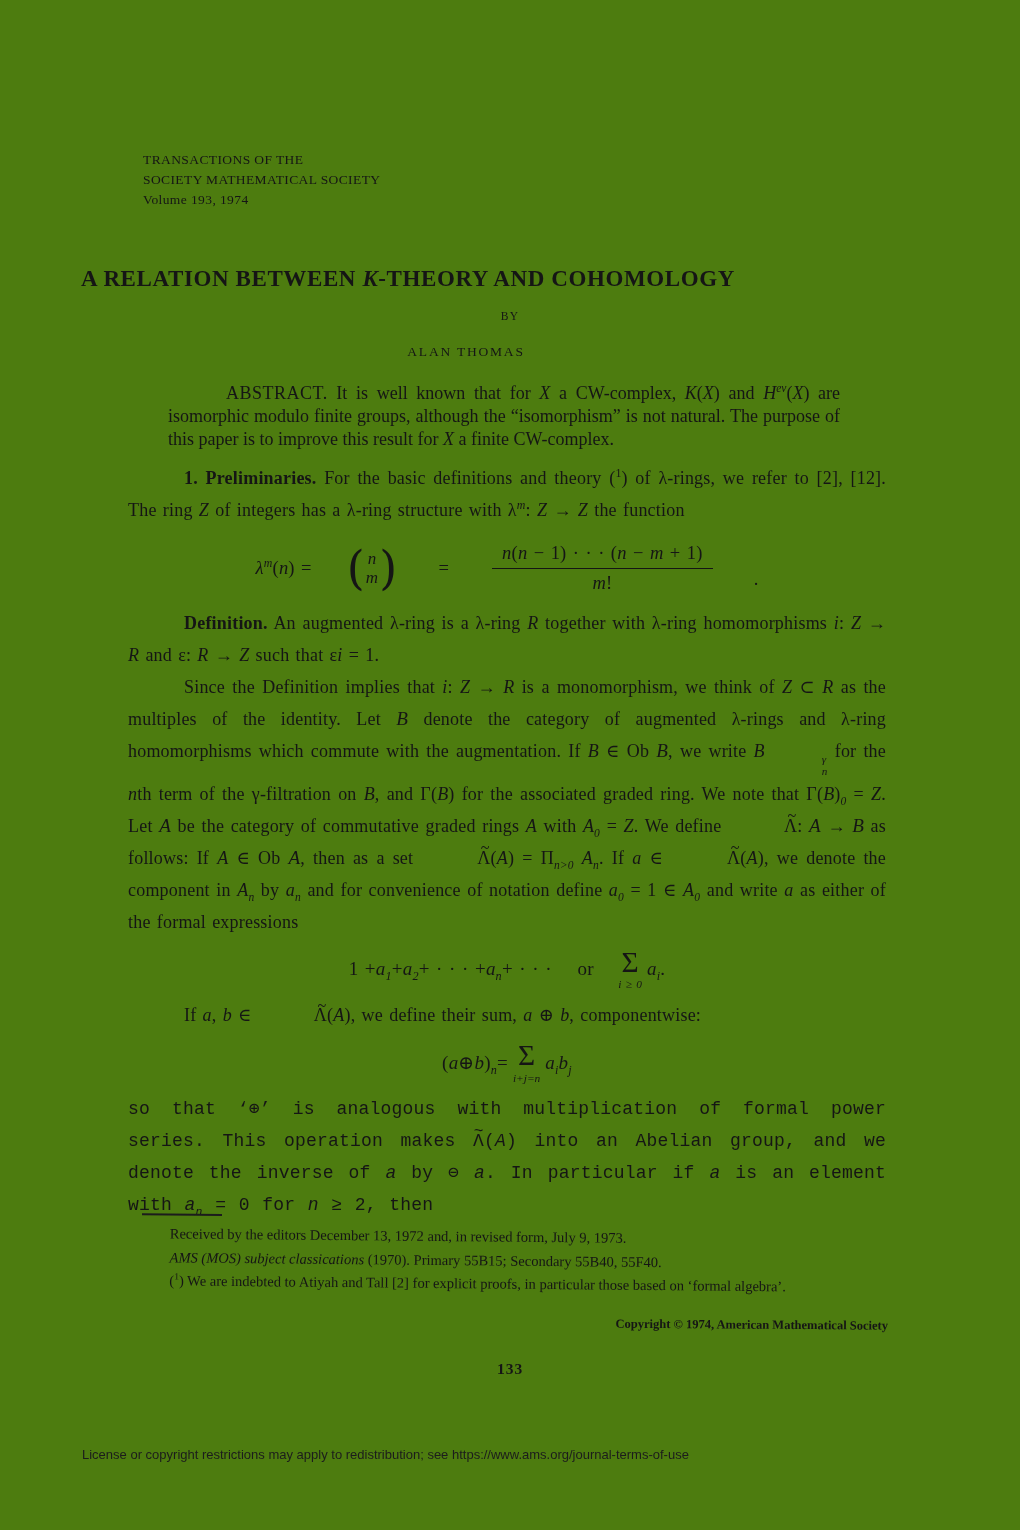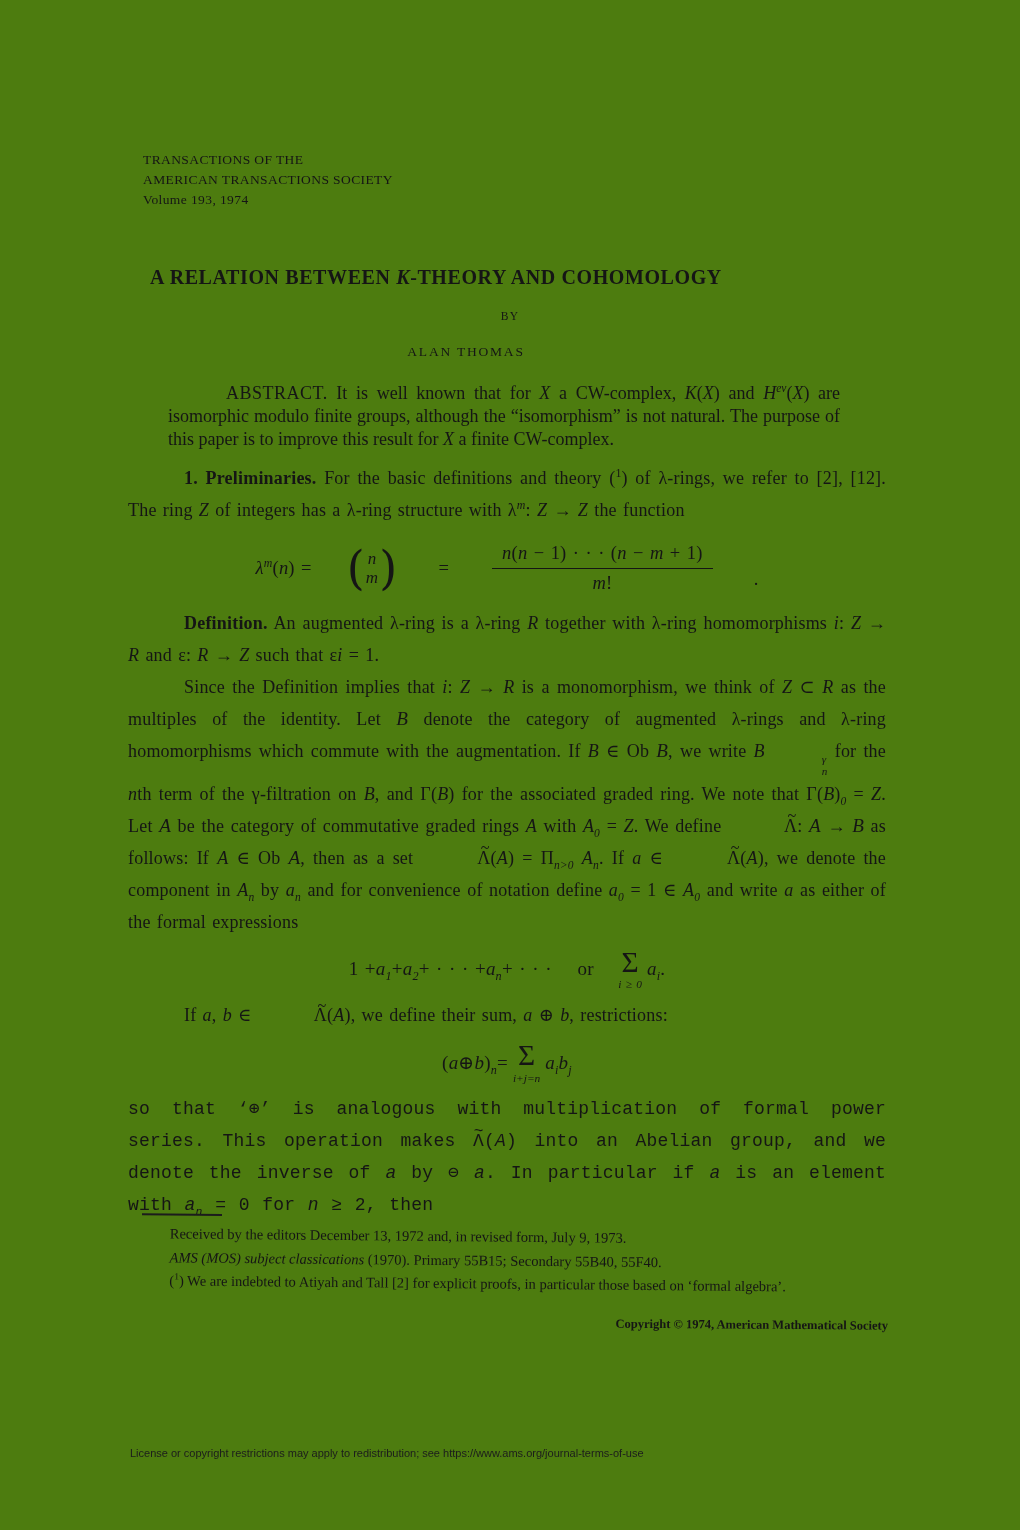--- a/index.html
+++ b/index.html
@@ -5,21 +5,21 @@
   html,body{margin:0;padding:0;background:#ffffff;}
   .page{
     position:relative;width:1020px;height:1530px;background:#4d7c0f;
     font-family:"Liberation Serif","DejaVu Serif",serif;color:#151515;
     overflow:hidden;
   }
   
   .jheader{position:absolute;left:143px;top:150px;font-size:13.5px;line-height:20px;letter-spacing:.4px;}
   
   .ptitle{position:absolute;left:0;top:266px;width:816px;text-align:center;
-          font-size:20px;font-weight:bold;letter-spacing:.6px;margin-left:28px;}
+          font-size:23px;font-weight:bold;letter-spacing:.6px;}
   .byline{position:absolute;left:0;top:310px;width:1020px;text-align:center;font-size:11.5px;letter-spacing:1.2px;}
   .author{position:absolute;left:0;top:344px;width:932px;text-align:center;font-size:13.5px;letter-spacing:1.8px;}
   
   .abstract{position:absolute;left:168px;top:382px;width:672px;font-size:18px;line-height:23px;
             text-align:justify;text-indent:58px;}
   .abstract .tk-sc{letter-spacing:.5px;}
   
   .body{position:absolute;left:128px;top:462px;width:758px;font-size:18px;line-height:32px;
         text-align:justify;word-spacing:1.5px;letter-spacing:.2px;}
   .body p{margin:0;text-indent:56px;}
@@ -54,31 +54,31 @@
   
   .footnotes{position:absolute;left:128px;top:1213px;width:762px;font-size:14.5px;line-height:23.5px;
              transform:rotate(.55deg);transform-origin:left top;}
   .fnrule{width:80px;border-top:2.5px solid #1c1c1c;margin:0 0 7px 14px;}
   .footnotes p{margin:0;text-indent:42px;text-align:justify;}
   
   .copyright{position:absolute;left:128px;top:1316px;width:760px;text-align:right;font-size:12.5px;
              font-weight:bold;transform:rotate(.4deg);}
   .pagenum{position:absolute;left:0;top:1360px;width:1020px;text-align:center;font-size:15.5px;
            font-weight:bold;letter-spacing:1px;}
-  .license{position:absolute;left:82px;top:1447px;font-size:11px;color:#1c1c1c;
-           font-family:"Liberation Sans","DejaVu Sans",sans-serif;margin-left:48px;}
+  .license{position:absolute;left:82px;top:1447px;font-size:13px;color:#1c1c1c;
+           font-family:"Liberation Sans","DejaVu Sans",sans-serif;}
 </style>
 </head>
 <body>
 
 <div class="page">
 
   <div class="jheader">
     <div>TRANSACTIONS OF THE</div>
-    <div>AMERICAN TRANSACTIONS SOCIETY</div>
+    <div>SOCIETY MATHEMATICAL SOCIETY</div>
     <div>Volume 193, 1974</div>
   </div>
 
   <div class="ptitle"><span>A RELATION BETWEEN </span><span class="tk-i">K</span><span>-THEORY AND COHOMOLOGY</span></div>
   <div class="byline">BY</div>
   <div class="author">ALAN THOMAS</div>
 
   <div class="abstract"><span class="tk-sc">ABSTRACT.</span><span>  It is well known that for </span><span class="tk-i">X</span><span> a CW-complex, </span><span class="tk-i">K</span><span>(</span><span class="tk-i">X</span><span>) and </span><span class="tk-i">H<sup>ev</sup></span><span>(</span><span class="tk-i">X</span><span>) are isomorphic modulo finite groups, although the “isomorphism” is not natural.  The purpose of this paper is to improve this result for </span><span class="tk-i">X</span><span> a finite CW-complex.</span></div>
 
   <div class="body">
@@ -120,21 +120,21 @@
         <span> + · · ·   or   </span>
         <span class="bigop">
           <span class="bigop-sym">Σ</span>
           <span class="bigop-lim">i ≥ 0</span>
         </span>
         <span> </span>
         <span class="tk-i">a<sub>i</sub></span>
         <span>.</span>
       </div>
 
-    <p><span>If </span><span class="tk-i">a</span><span>, </span><span class="tk-i">b</span><span> ∈ </span><span class="tk-tld">Λ</span><span>(</span><span class="tk-i">A</span><span>), we define their sum, </span><span class="tk-i">a</span><span> ⊕ </span><span class="tk-i">b</span><span>, restrictions:</span></p>
+    <p><span>If </span><span class="tk-i">a</span><span>, </span><span class="tk-i">b</span><span> ∈ </span><span class="tk-tld">Λ</span><span>(</span><span class="tk-i">A</span><span>), we define their sum, </span><span class="tk-i">a</span><span> ⊕ </span><span class="tk-i">b</span><span>, componentwise:</span></p>
 
     <div class="formula f-line">
         <span>(</span>
         <span class="tk-i">a</span>
         <span> ⊕ </span>
         <span class="tk-i">b</span>
         <span>)<sub>n</sub></span>
         <span> = </span>
         <span class="bigop">
           <span class="bigop-sym">Σ</span>
@@ -151,16 +151,17 @@
 
   <div class="footnotes">
     <div class="fnrule"></div>
     <p><span>Received by the editors December 13, 1972 and, in revised form, July 9, 1973.</span></p>
     <p><span class="tk-i">AMS (MOS) subject classications </span><span>(1970).  Primary 55B15; Secondary 55B40, 55F40.</span></p>
     <p><span>(</span><span class="tk-sup">1</span><span>)  We are indebted to Atiyah and Tall [2] for explicit proofs, in particular those based on ‘formal algebra’.</span></p>
   </div>
 
   <div class="copyright">Copyright © 1974, American Mathematical Society</div>
 
+  <div class="pagenum">133</div>
 
   <div class="license">License or copyright restrictions may apply to redistribution; see https://www.ams.org/journal-terms-of-use</div>
 
 </div>
 
 </body></html>

